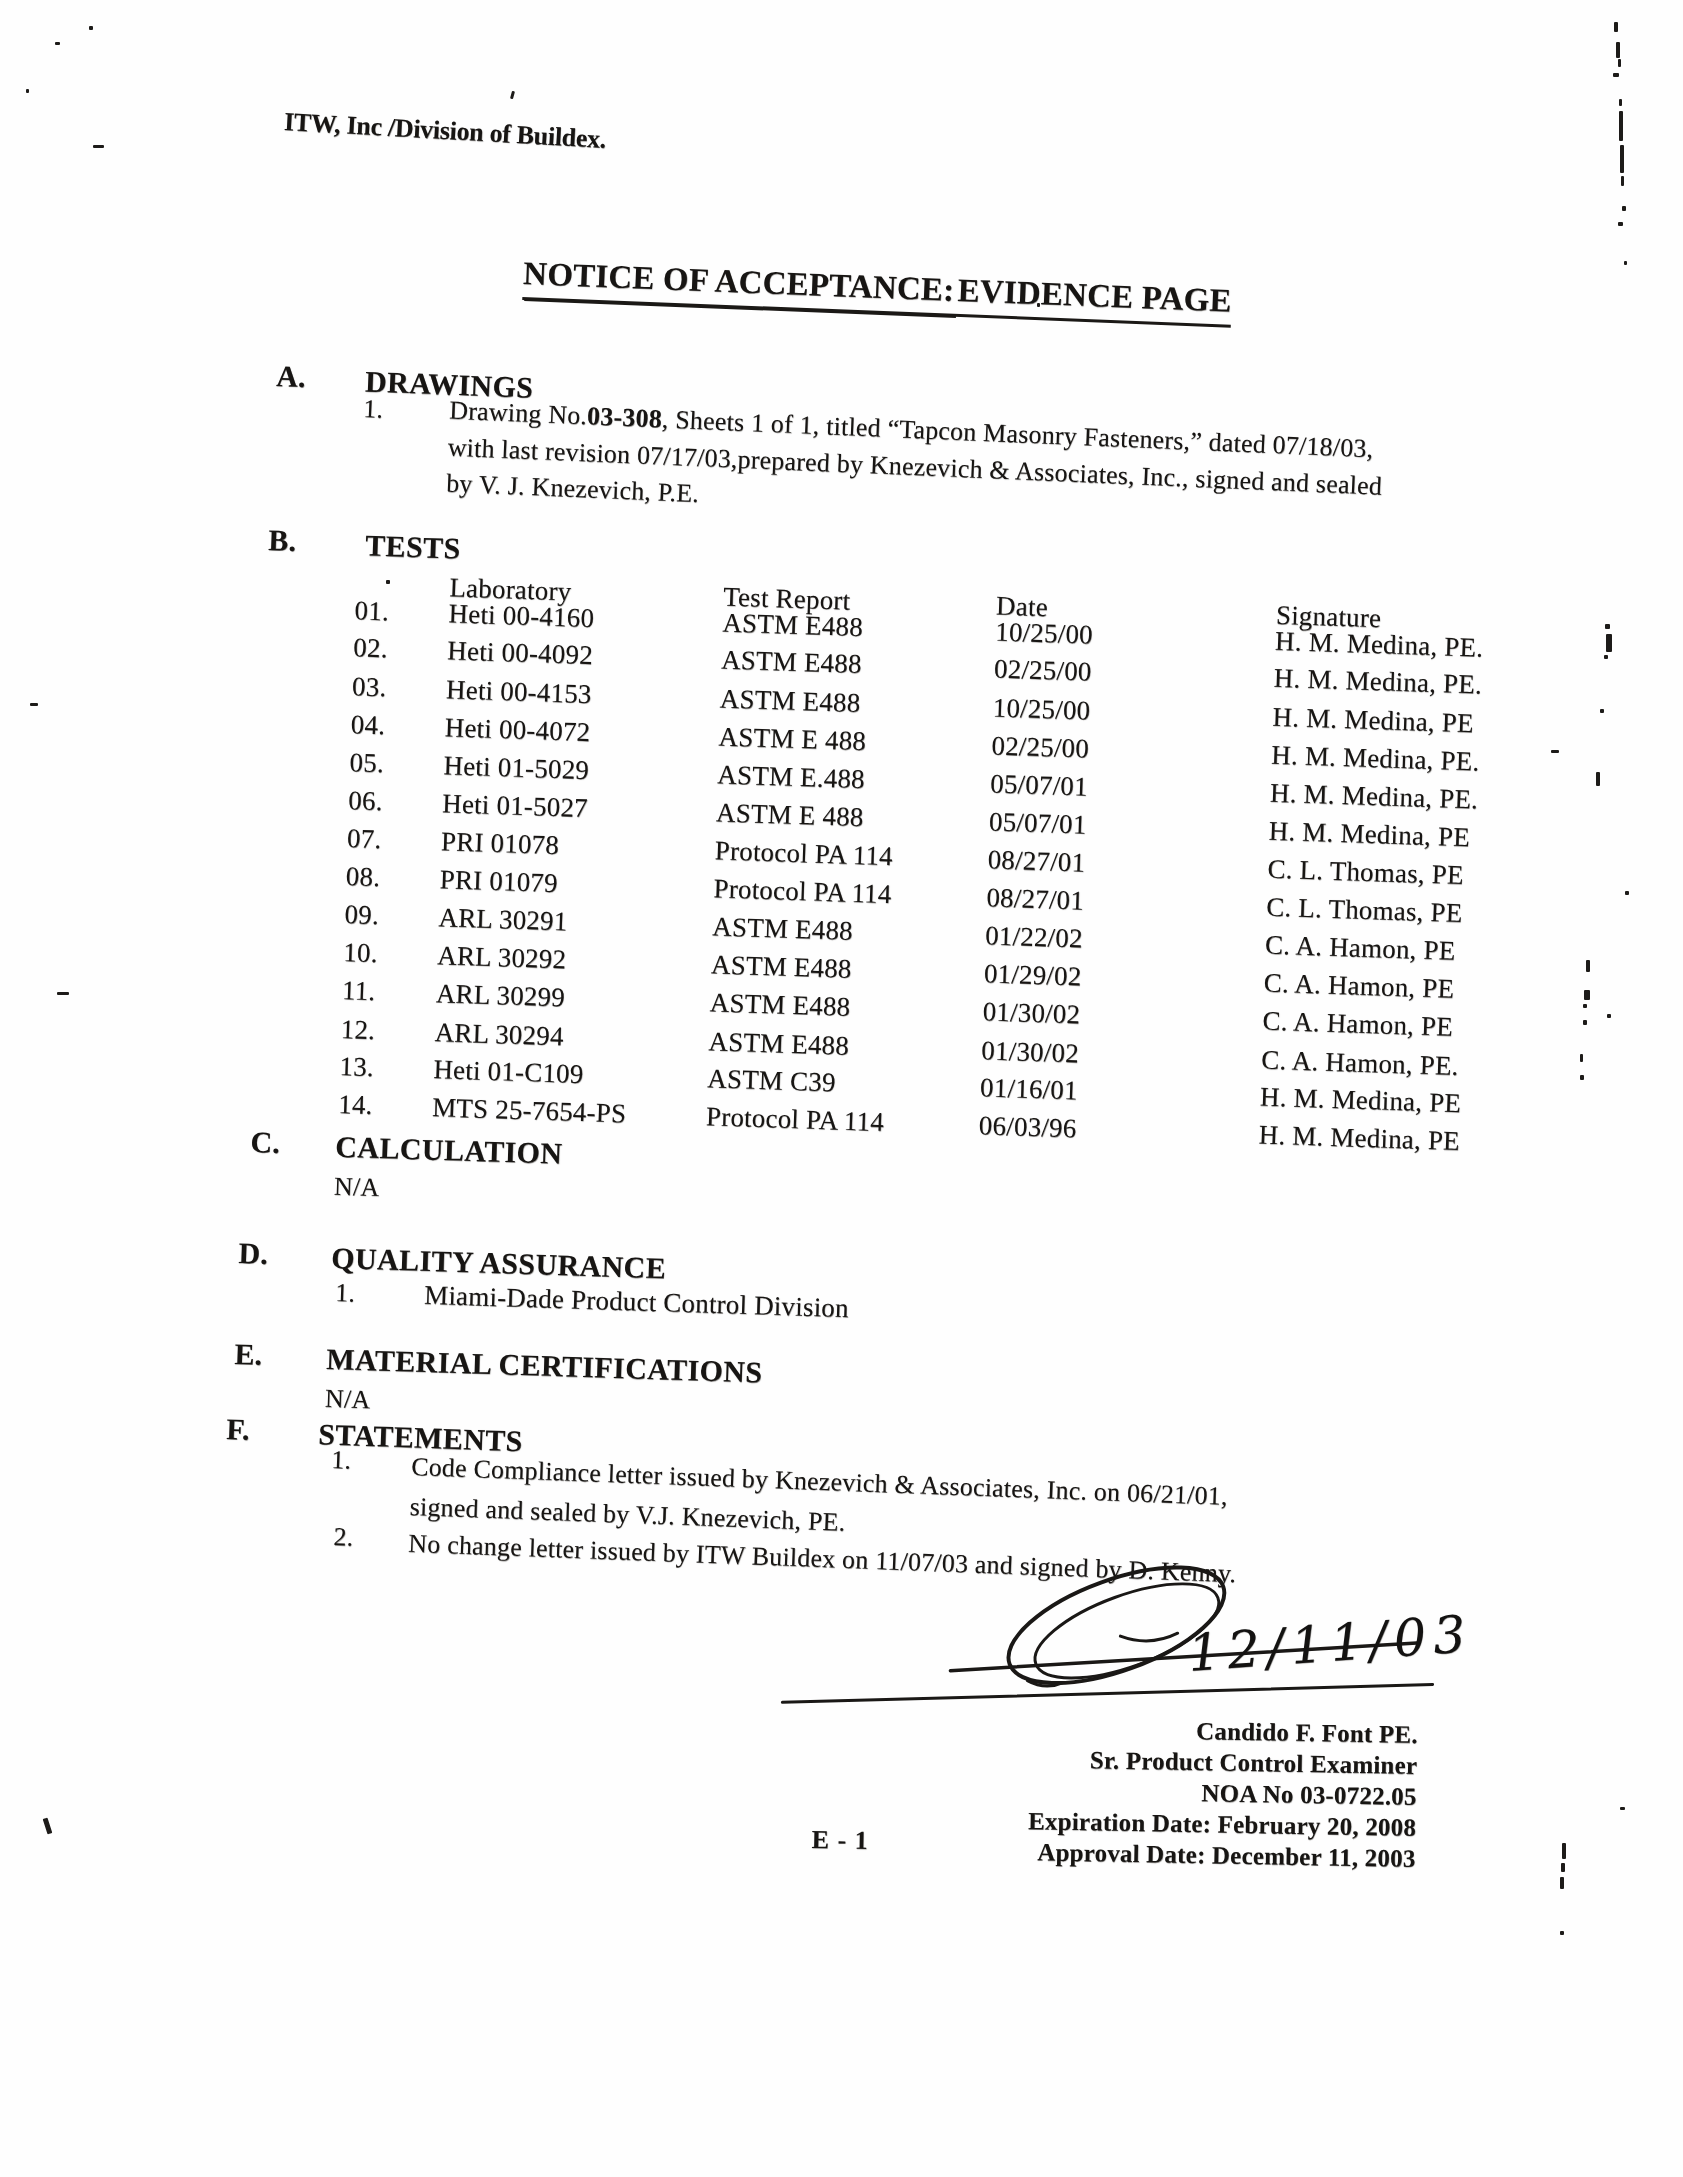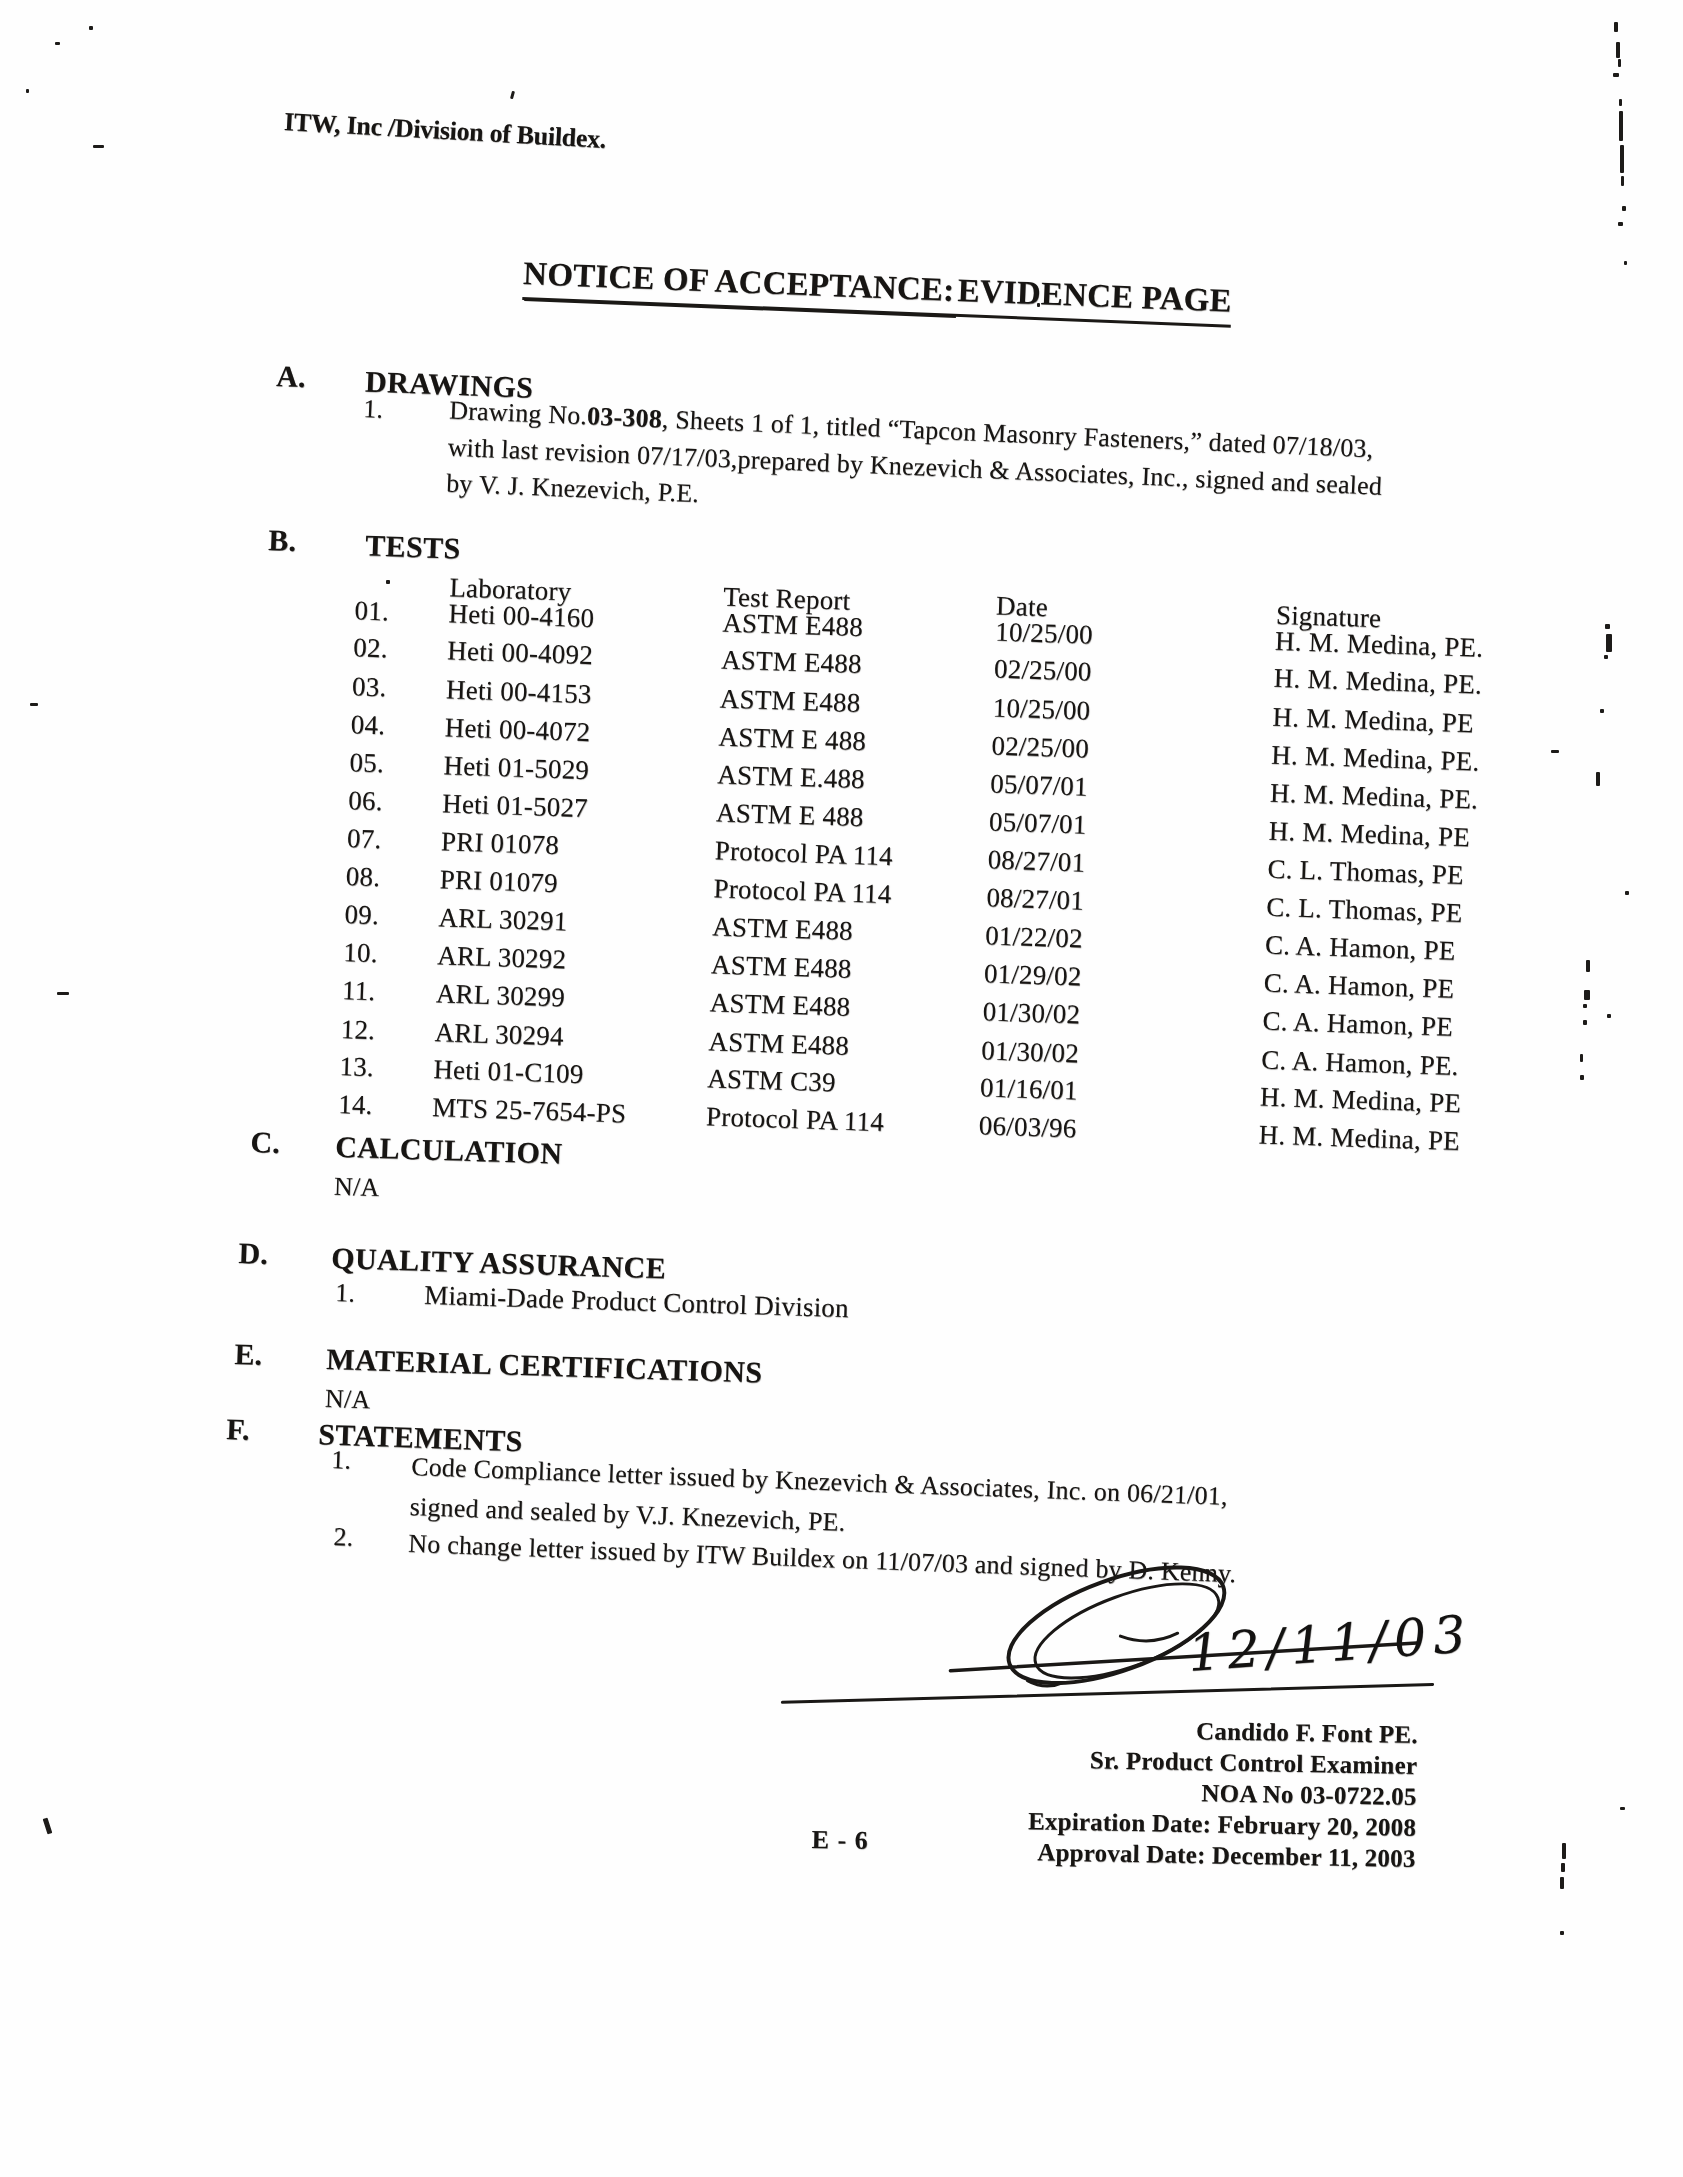--- a/index.html
+++ b/index.html
@@ -206,21 +206,21 @@
   <div class="abs t hand" style="left:1186px;top:1624px;transform:rotate(-4deg);">12/11/03</div>
 
   <div class="abs t sigblock" style="left:1022px;top:1719px;transform:rotate(1deg);">
     <div>Candido F. Font PE.</div>
     <div>Sr. Product Control Examiner</div>
     <div>NOA No 03-0722.05</div>
     <div>Expiration Date: February 20, 2008</div>
     <div>Approval Date: December 11, 2003</div>
   </div>
 
-  <div class="abs t pageno" style="left:812px;top:1825px;transform:rotate(1deg);">E - 6</div>
+  <div class="abs t pageno" style="left:812px;top:1825px;transform:rotate(1deg);">E - 1</div>
 
   <div class="abs" id="artifacts" style="left:0;top:0;width:1683px;height:2177px;pointer-events:none;">
       <div class="speck" style="left: 89px; top: 26px; width: 4px; height: 4px; transform: rotate(0deg);"></div>
       <div class="speck" style="left: 55px; top: 42px; width: 5px; height: 3px; transform: rotate(0deg);"></div>
       <div class="speck" style="left: 26px; top: 89px; width: 3px; height: 4px; transform: rotate(0deg);"></div>
       <div class="speck" style="left: 93px; top: 145px; width: 11px; height: 3px; transform: rotate(0deg);"></div>
       <div class="speck" style="left: 511px; top: 91px; width: 3px; height: 8px; transform: rotate(15deg);"></div>
       <div class="speck" style="left: 1614px; top: 22px; width: 4px; height: 10px; transform: rotate(0deg);"></div>
       <div class="speck" style="left: 1616px; top: 42px; width: 4px; height: 16px; transform: rotate(0deg);"></div>
       <div class="speck" style="left: 1618px; top: 59px; width: 3px; height: 8px; transform: rotate(0deg);"></div>

